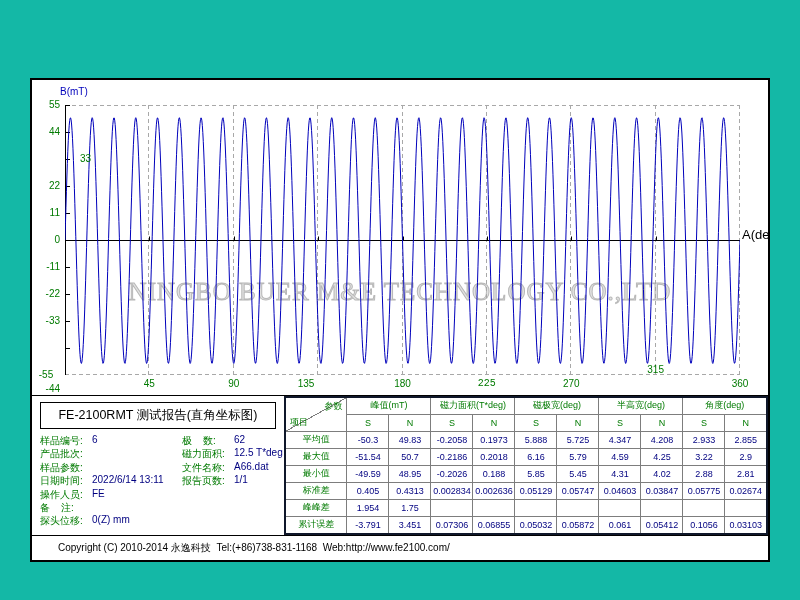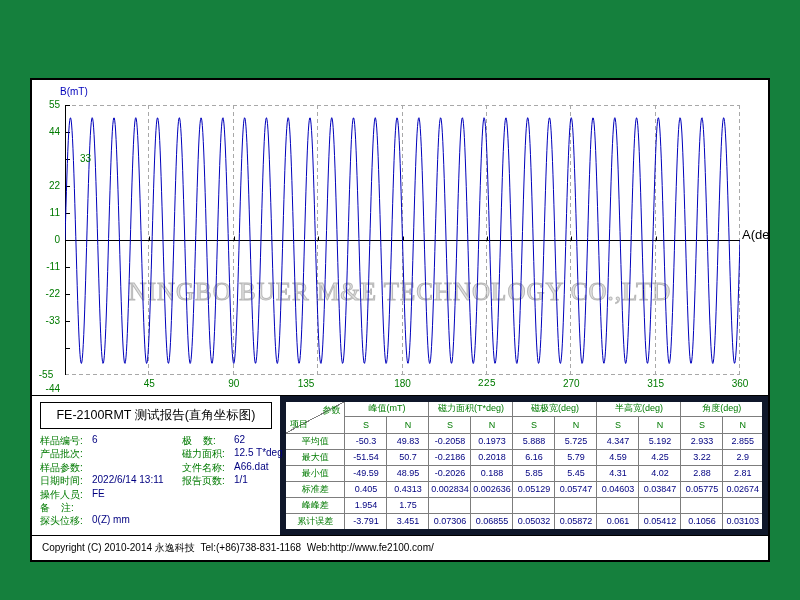--- a/index.html
+++ b/index.html
@@ -1,18 +1,18 @@
 <!DOCTYPE html>
 <html style="--curve: #0000bb; --axis_label_blue: #0000bb; --tick_green: #007a00; --label_green: #007a00; --value_navy: #000080; --watermark_gray: #c6c6c6;"><head>
 <meta charset="utf-8">
 <style>
   * { margin:0; padding:0; box-sizing:border-box; }
   html,body { width:800px; height:600px; overflow:hidden; background:#fff;
               font-family:"Liberation Sans", sans-serif; }
-  .page { position:relative; width:800px; height:600px; background:#15803d; }
+  .page { position:relative; width:800px; height:600px; background:#14b8a6; }
   .frame { position:absolute; left:30px; top:78px; width:740px; height:484px;
            border:2px solid #000; background:#fff; overflow:hidden; }
 
   
   .chart-region { position:relative; width:100%; height:315px; }
   .blabel { position:absolute; left:28px; top:6px; font-size:10px; color:var(--axis_label_blue); }
   .alabel { position:absolute; left:710px; top:147px; font-size:13px; color:#000; white-space:nowrap; }
   .watermark { position:absolute; left:0; right:0; top:198px; text-align:center;
                font-family:"Liberation Serif", serif; font-size:25px; letter-spacing:1px;
                color:#e2e2e2; -webkit-text-stroke:1px #b8b8b8; white-space:nowrap; }
@@ -33,34 +33,34 @@
   #info-rows { margin-top:5px; }
   .info-row { position:relative; height:13.4px; font-size:10px; }
   .info-row span { position:absolute; white-space:pre; }
   .info-row .l1 { left:8px;   color:var(--label_green); }
   .info-row .v1 { left:60px;  color:var(--value_navy); }
   .info-row .l2 { left:150px; color:var(--label_green); }
   .info-row .v2 { left:202px; color:var(--value_navy); }
 
   .table-panel { flex:1; height:100%; }
   #param-table { width:100%; height:100%; border-collapse:collapse; table-layout:fixed;
-                 font-size:9px; border:6px solid #0f172a; }
+                 font-size:9px; border:2px solid #0f172a; }
   #param-table td { border:1px solid #7d7d7d; text-align:center; vertical-align:middle;
                     padding:0; white-space:nowrap; overflow:hidden; }
   .th-group, .th-sn, .row-name { color:var(--label_green); }
   .cell-val { color:var(--value_navy); }
   .corner { position:relative;
             background-image:linear-gradient(to bottom right,
               transparent calc(50% - 0.5px), #7d7d7d calc(50% - 0.5px),
               #7d7d7d calc(50% + 0.5px), transparent calc(50% + 0.5px)); }
   .corner .ctop { position:absolute; top:2px; right:4px; color:var(--label_green); }
   .corner .cbot { position:absolute; bottom:2px; left:4px; color:var(--label_green); }
 
   .copyright { height:25px; line-height:23px; border-top:1px solid #000;
-               font-size:10px; color:#000; padding-left:10px; white-space:pre; }
+               font-size:10px; color:#000; padding-left:26px; white-space:pre; }
 </style>
 </head>
 <body>
 
 <div class="page">
   <div class="frame">
 
     <div class="chart-region" id="chart-region">
       <div class="blabel">B(mT)</div>
       <div class="watermark">NINGBO BUER M&amp;E TECHNOLOGY CO.,LTD</div>
@@ -109,21 +109,21 @@
         <div class="ytick" style="top: 208px;">-22</div>
         <div class="ytick" style="top: 235px;">-33</div>
         <div class="ytick" style="top: 262px; margin-top: 41px;">-44</div>
         <div class="ytick" style="top: 289px; text-align: center;">-55</div>
         <div class="xtick" style="left: 97.375px; top: 298px;">45</div>
         <div class="xtick" style="left: 181.75px; top: 298px;">90</div>
         <div class="xtick" style="left: 254px; top: 298px;">135</div>
         <div class="xtick" style="left: 350.5px; top: 298px;">180</div>
         <div class="xtick" style="left: 434.875px; top: 298px; font-family: Liberation Mono, monospace;">225</div>
         <div class="xtick" style="left: 519.25px; top: 298px;">270</div>
-        <div class="xtick" style="left: 603.625px; top: 298px;">315</div>
+        <div class="xtick" style="left: 603.625px; top: 284px;">315</div>
         <div class="xtick" style="left: 688px; top: 298px;">360</div>
       </div>
 
     <div class="bottom-region">
       <div class="info-panel">
         <div class="title-box">FE-2100RMT 测试报告(直角坐标图)</div>
         <div id="info-rows">
             <div class="info-row">
               <span class="l1">样品编号:</span>
               <span class="v1">6</span>
@@ -203,21 +203,21 @@
               </tr>
               <tr>
                 <td class="row-name">平均值</td>
                 <td class="cell-val">-50.3</td>
                 <td class="cell-val">49.83</td>
                 <td class="cell-val">-0.2058</td>
                 <td class="cell-val">0.1973</td>
                 <td class="cell-val">5.888</td>
                 <td class="cell-val">5.725</td>
                 <td class="cell-val">4.347</td>
-                <td class="cell-val">5.192</td>
+                <td class="cell-val">4.208</td>
                 <td class="cell-val">2.933</td>
                 <td class="cell-val">2.855</td>
               </tr>
               <tr>
                 <td class="row-name">最大值</td>
                 <td class="cell-val">-51.54</td>
                 <td class="cell-val">50.7</td>
                 <td class="cell-val">-0.2186</td>
                 <td class="cell-val">0.2018</td>
                 <td class="cell-val">6.16</td>

